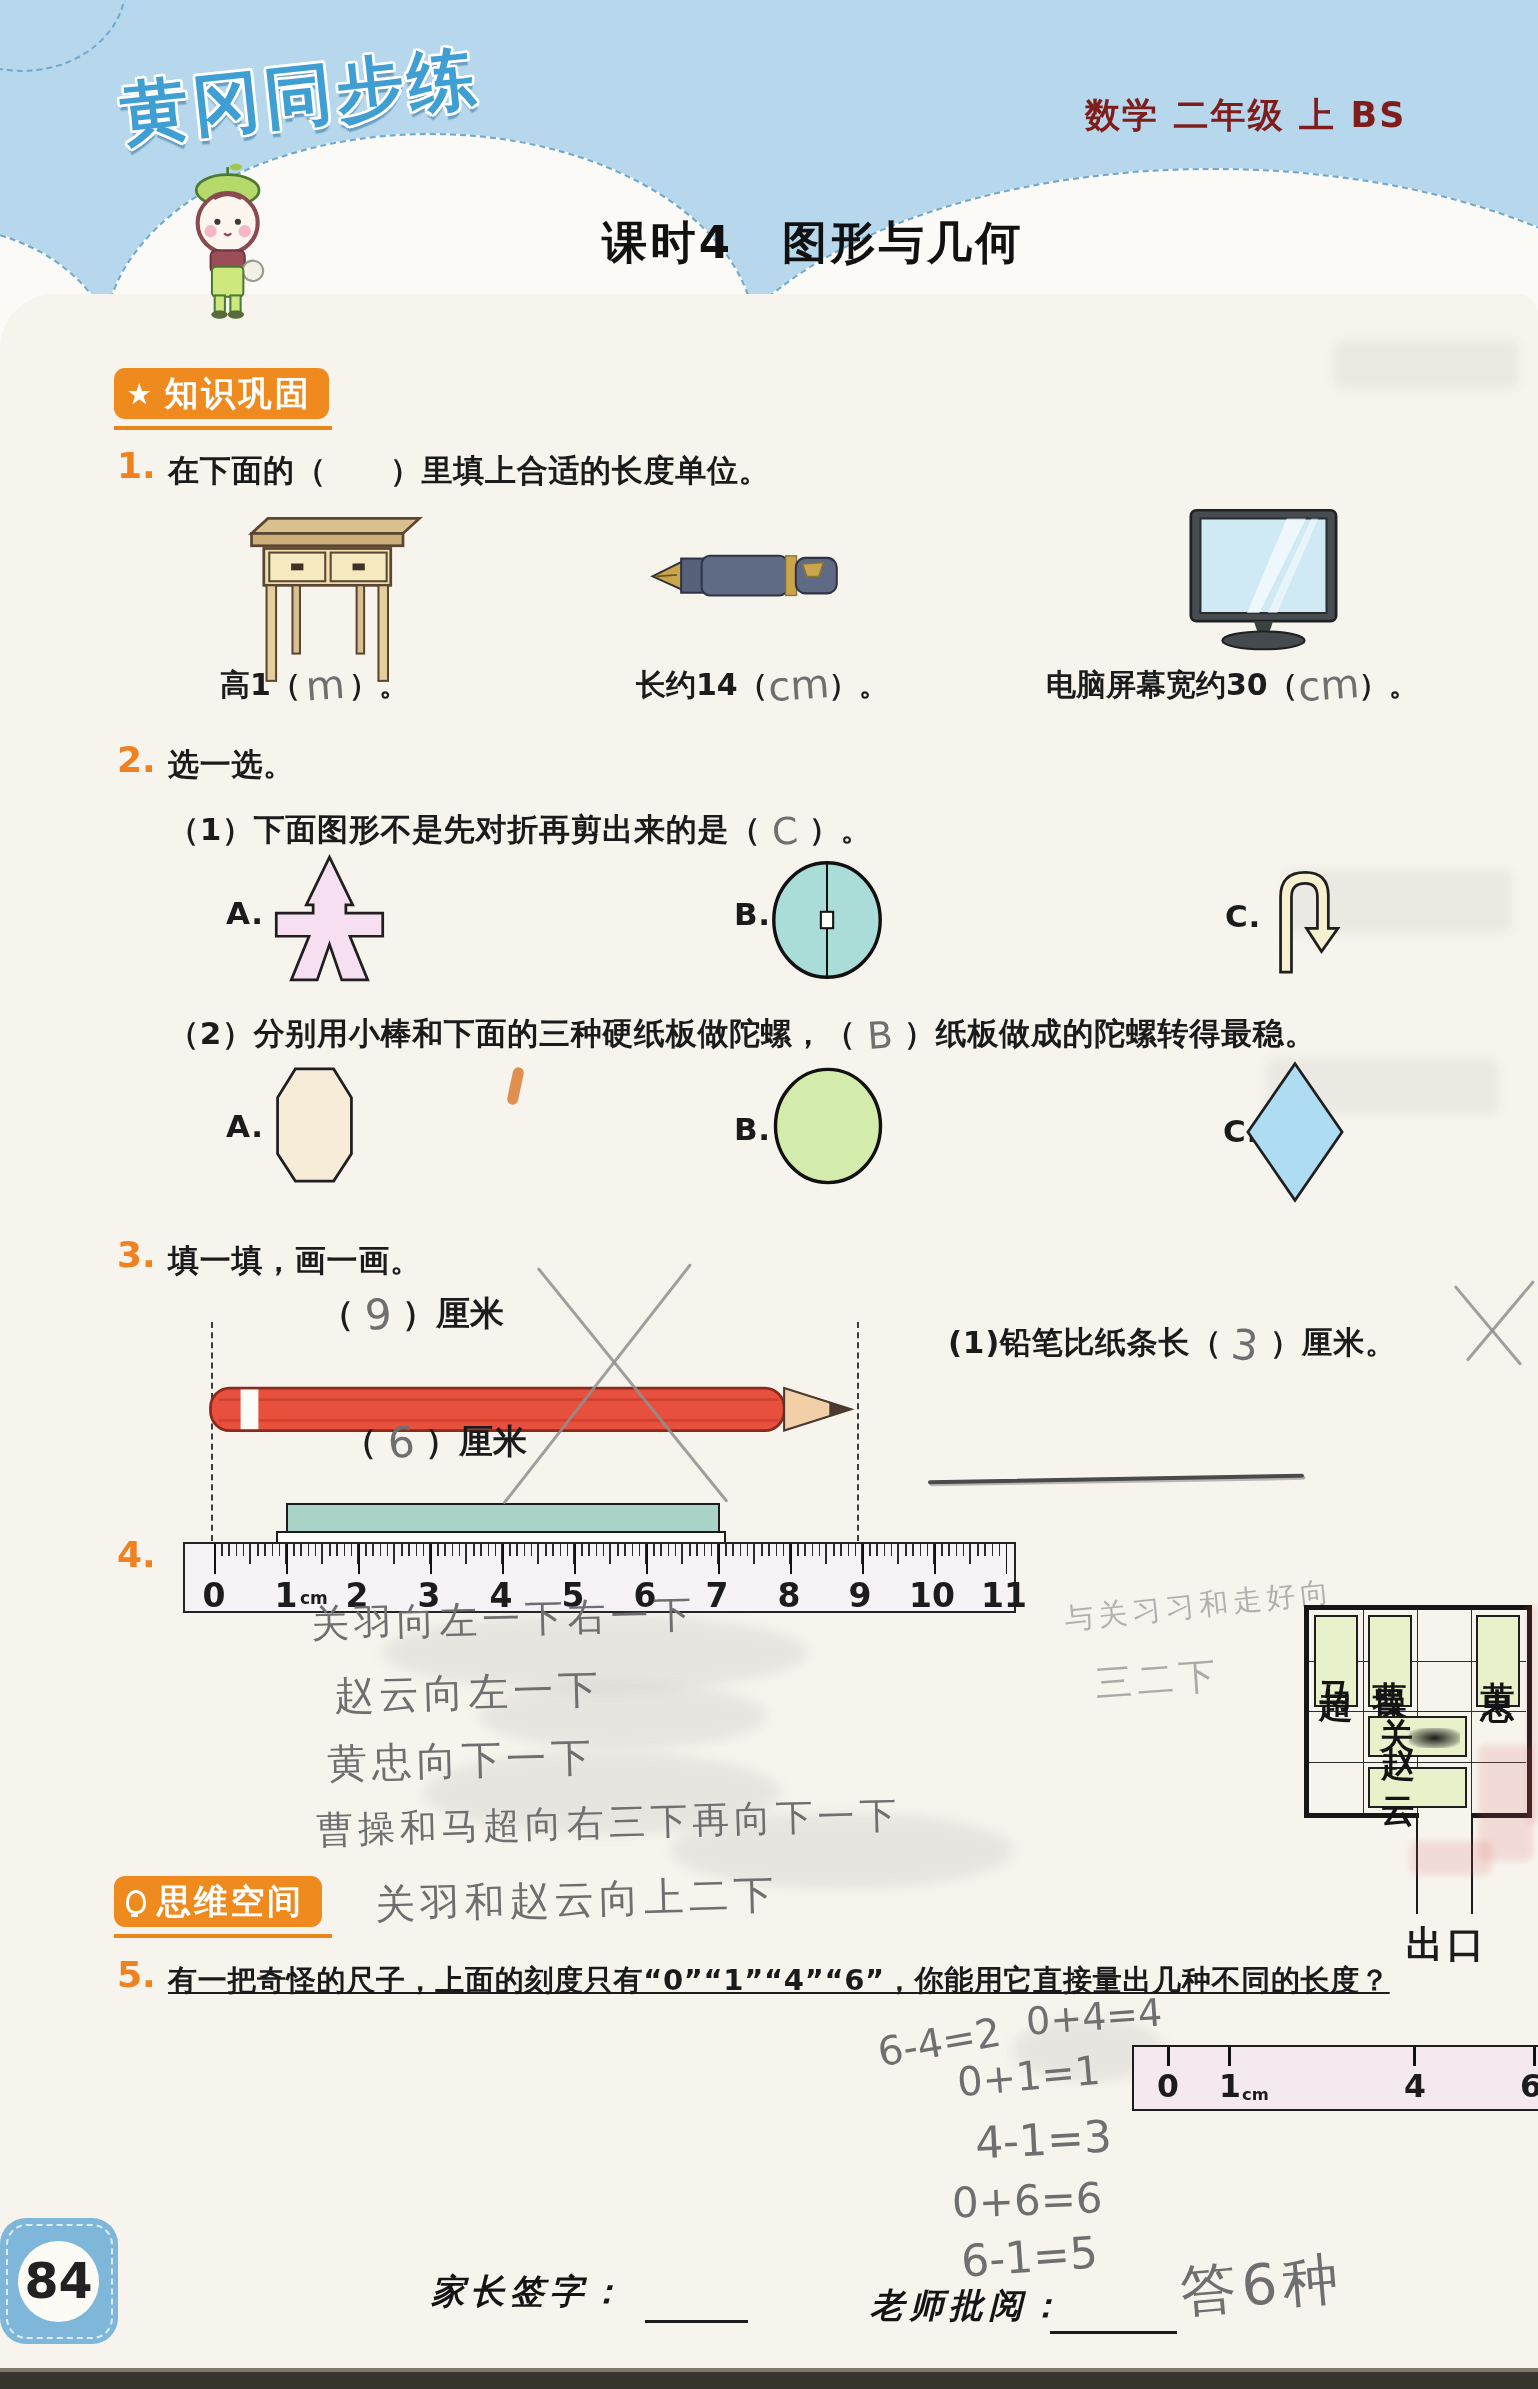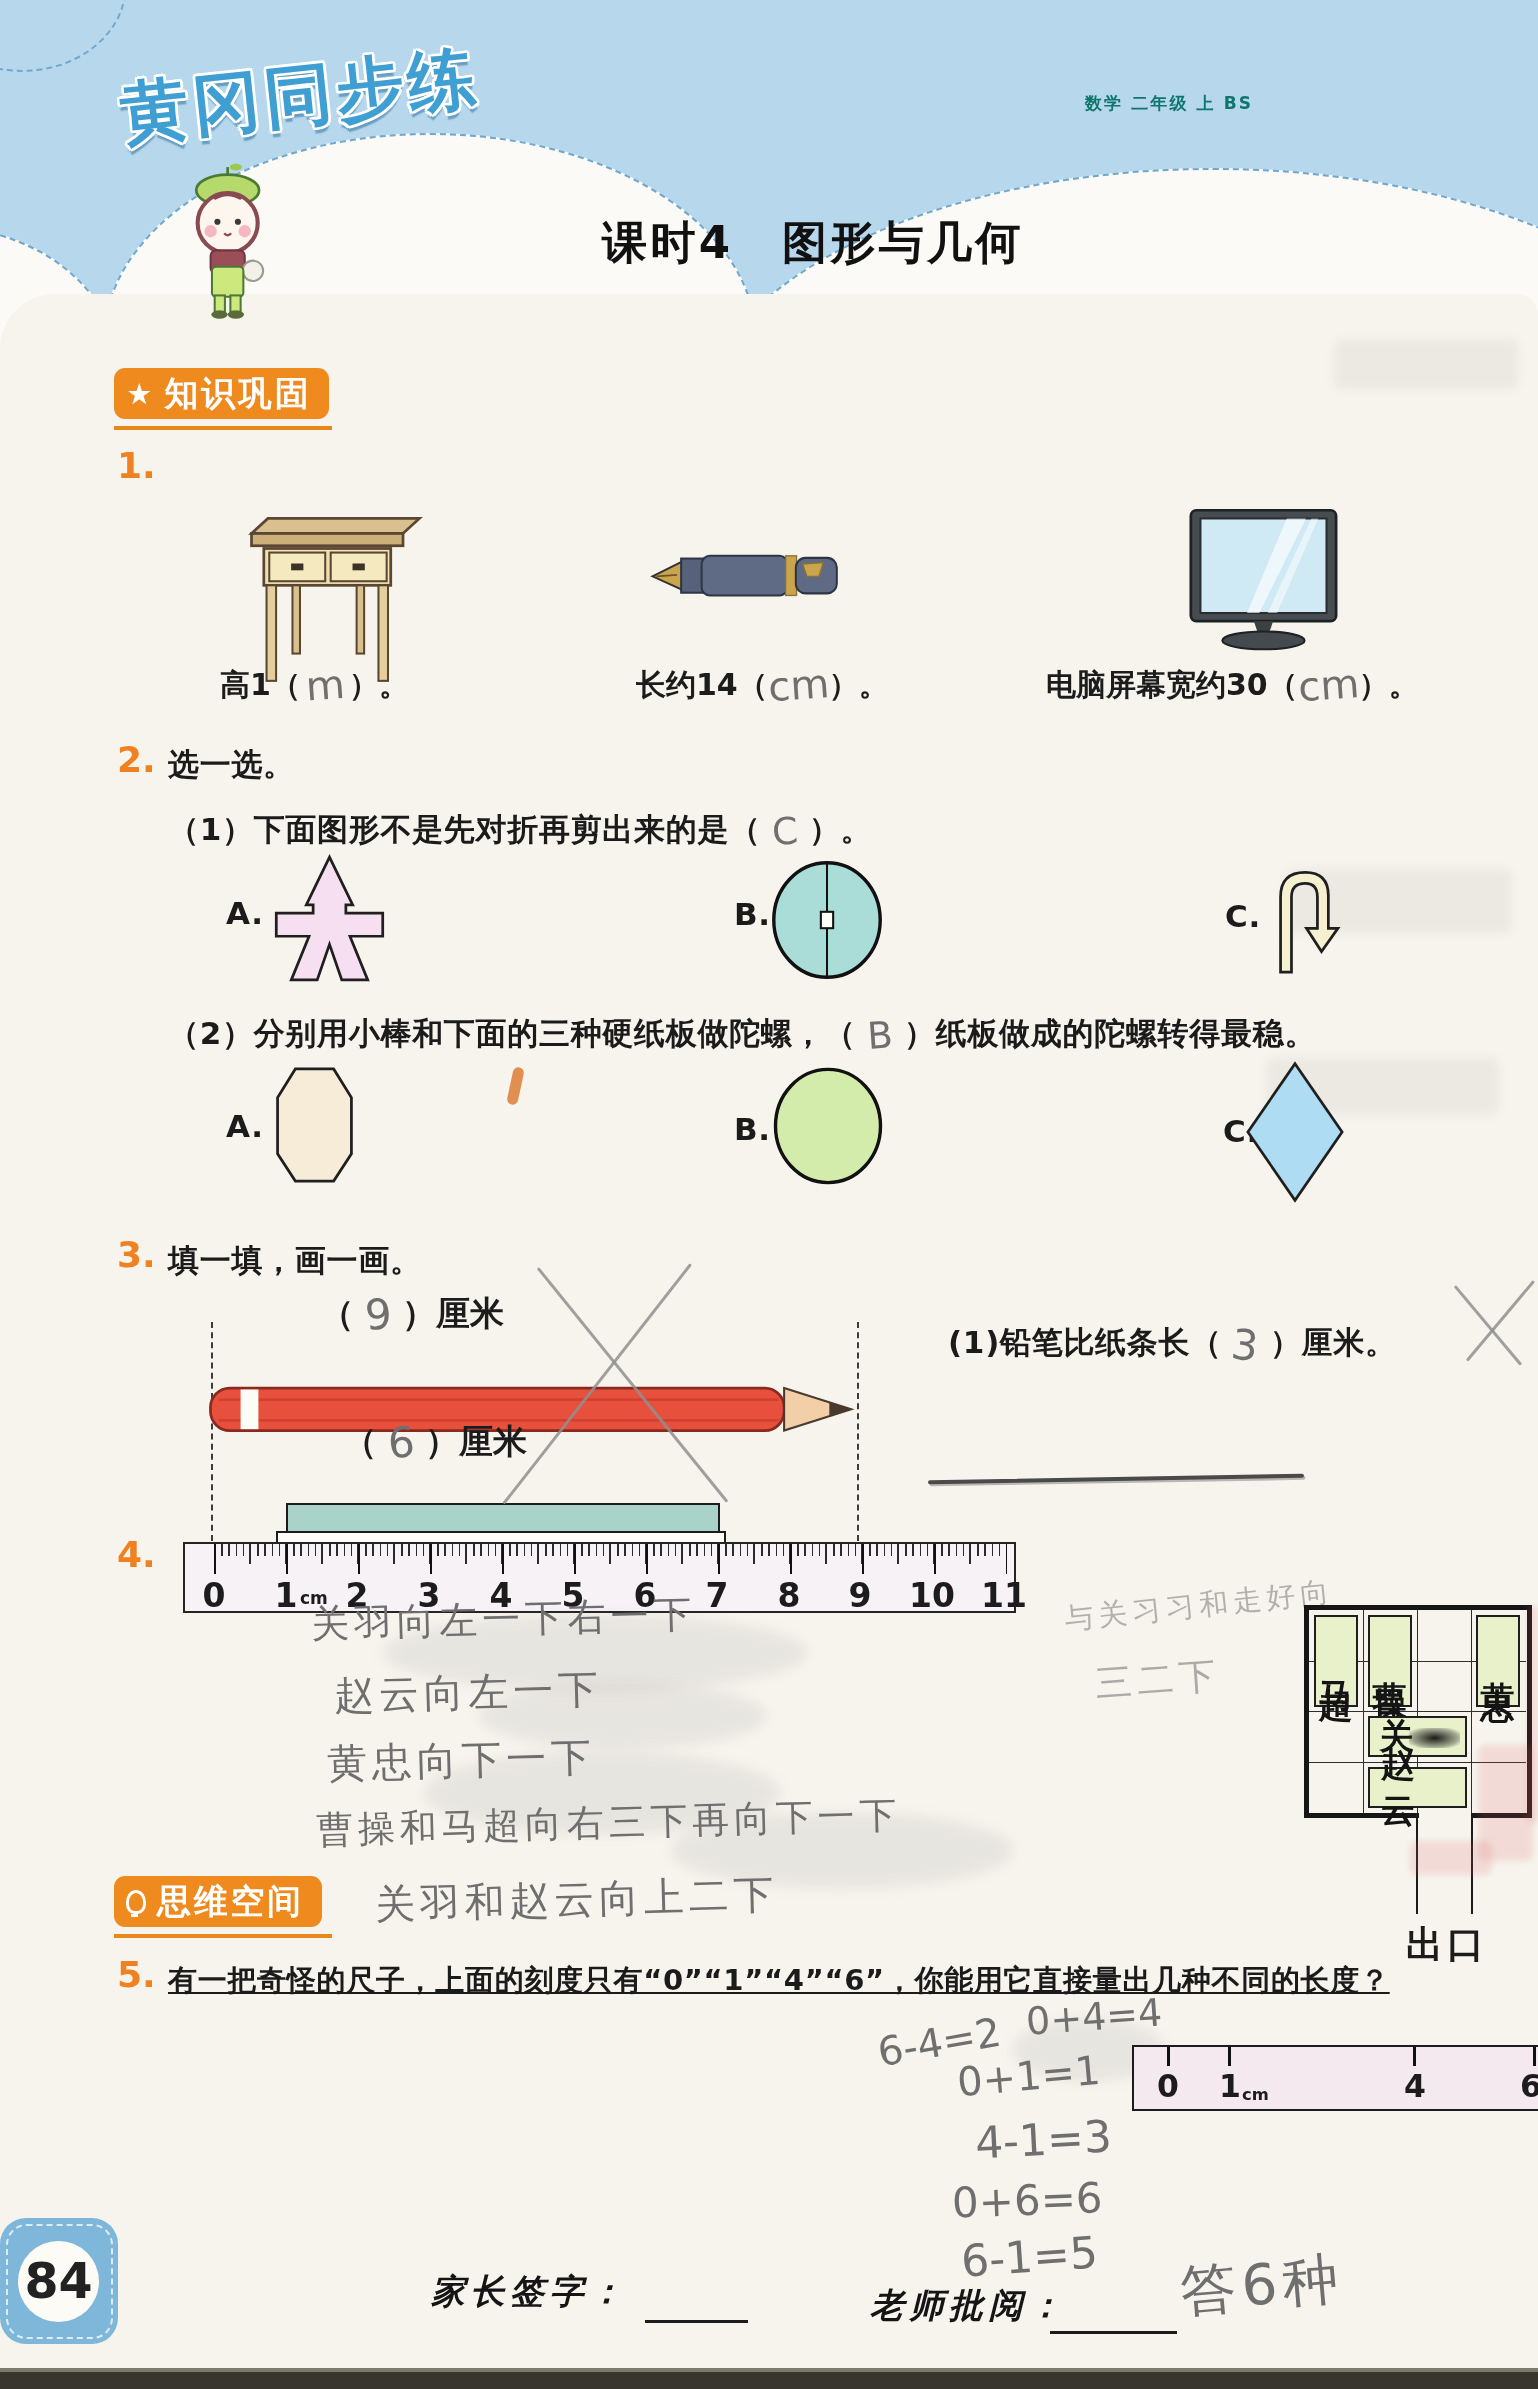--- a/index.html
+++ b/index.html
@@ -8,21 +8,21 @@
   .abs{position:absolute;}
   
   .header-bg{left:0;top:0;width:1538px;height:369px;background:#b7d8ec;}
   .cloud{border:2.7px dashed #6fa8cf;border-radius:50%;background:#fbfaf6;}
   .cloud-d{border:2.7px dashed #6fa8cf;border-radius:50%;background:transparent;}
   .paper{left:0;top:294px;width:1538px;height:2095px;background:#f7f4ee;
          border-top-left-radius:55px;border-top-right-radius:20.5px;}
   .brand{font-size:68px;font-weight:800;color:#3f9fd3;letter-spacing:4.1px;transform:rotate(-6deg);
          text-shadow:-2.7px 0 #fff,2.7px 0 #fff,0 -2.7px #fff,0 2.7px #fff,-2.1px -2.1px #fff,2.1px 2.1px #fff,
                      -2.1px 2.1px #fff,2.1px -2.1px #fff,0 6.2px 1.4px rgba(42,111,158,.55);}
-  .edition{font-size:17px;font-weight:600;letter-spacing:2.1px;color:#0f766e;}
+  .edition{font-size:35px;font-weight:600;letter-spacing:2.1px;color:#7f1d1d;}
   .page-title{font-size:45px;font-weight:700;letter-spacing:3.4px;color:#111;}
   
   .badge{height:51px;background:#ef8a1f;border-radius:11px;display:flex;align-items:center;
          padding:0 18px 0 12.3px;color:#fff;font-size:34px;font-weight:700;letter-spacing:2.7px;}
   .badge .star{color:#fff;font-size:29px;margin-right:9.6px;}
   .badge .bulb{width:13.7px;height:18px;border:3.4px solid #fff;border-radius:50% 50% 42% 42%;
                margin-right:11px;position:relative;}
   .badge .bulb::after{content:"";position:absolute;left:2.1px;bottom:-6.2px;width:6.8px;height:2.7px;background:#fff;}
   .badge-line{height:4.1px;background:#e8871c;}
   
@@ -119,20 +119,21 @@
   <div class="abs bleed" style="left:1286px;top:869px;width:226px;height:65px;"></div>
   <div class="abs bleed" style="left:1266px;top:1057px;width:233px;height:58px;"></div>
 
   <div class="abs badge" style="left:114px;top:368px;">
     <span class="star">★</span>
     <span>知识巩固</span>
   </div>
   <div class="abs badge-line" style="left:114px;top:426px;width:218px;"></div>
 
   <div class="abs qnum" style="left:117px;top:445px;">1.</div>
+  <div class="abs qtext" style="left:168px;top:450px;">在下面的（　　）里填上合适的长度单位。</div>
 
   <svg class="abs" style="left:231px;top:513px;" width="198" height="174" viewBox="0 0 290 255">
     <polygon points="30,30 252,30 276,8 54,8" fill="#d9c08e" stroke="#5a4632" stroke-width="4"></polygon>
     <rect x="30" y="30" width="222" height="18" fill="#cdb079" stroke="#5a4632" stroke-width="4"></rect>
     <rect x="48" y="52" width="186" height="54" fill="#efe0b0" stroke="#5a4632" stroke-width="4"></rect>
     <rect x="56" y="58" width="82" height="42" fill="#f5e9c0" stroke="#5a4632" stroke-width="3"></rect>
     <rect x="146" y="58" width="82" height="42" fill="#f5e9c0" stroke="#5a4632" stroke-width="3"></rect>
     <rect x="88" y="74" width="18" height="10" fill="#3e3226"></rect>
     <rect x="178" y="74" width="18" height="10" fill="#3e3226"></rect>
     <rect x="52" y="106" width="14" height="140" fill="#e3cf9d" stroke="#5a4632" stroke-width="3"></rect>

